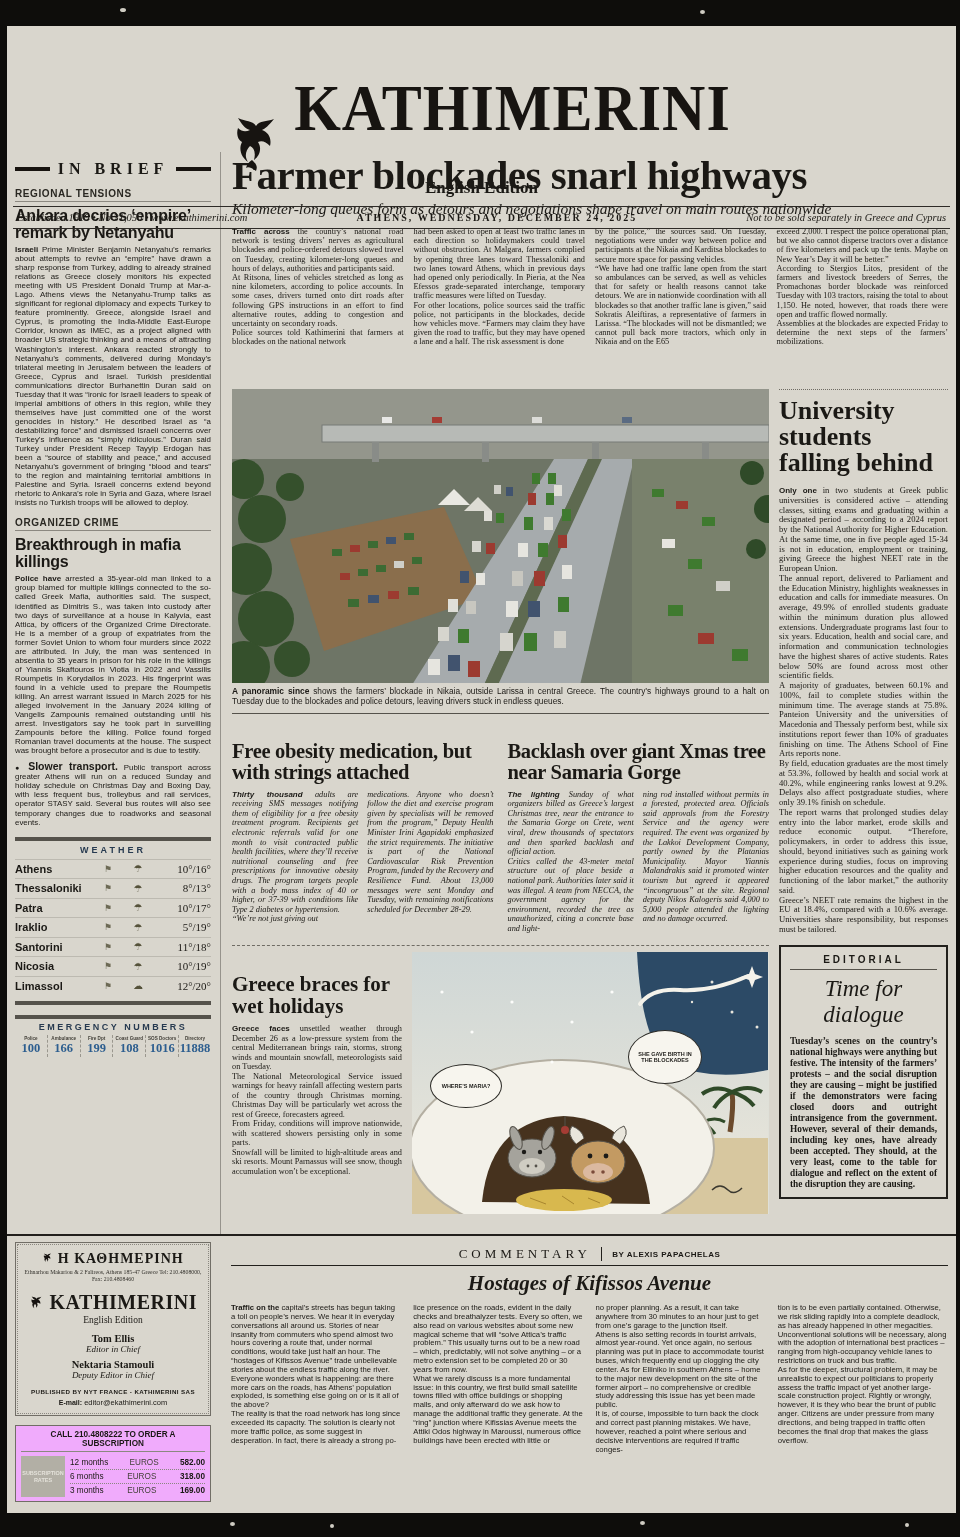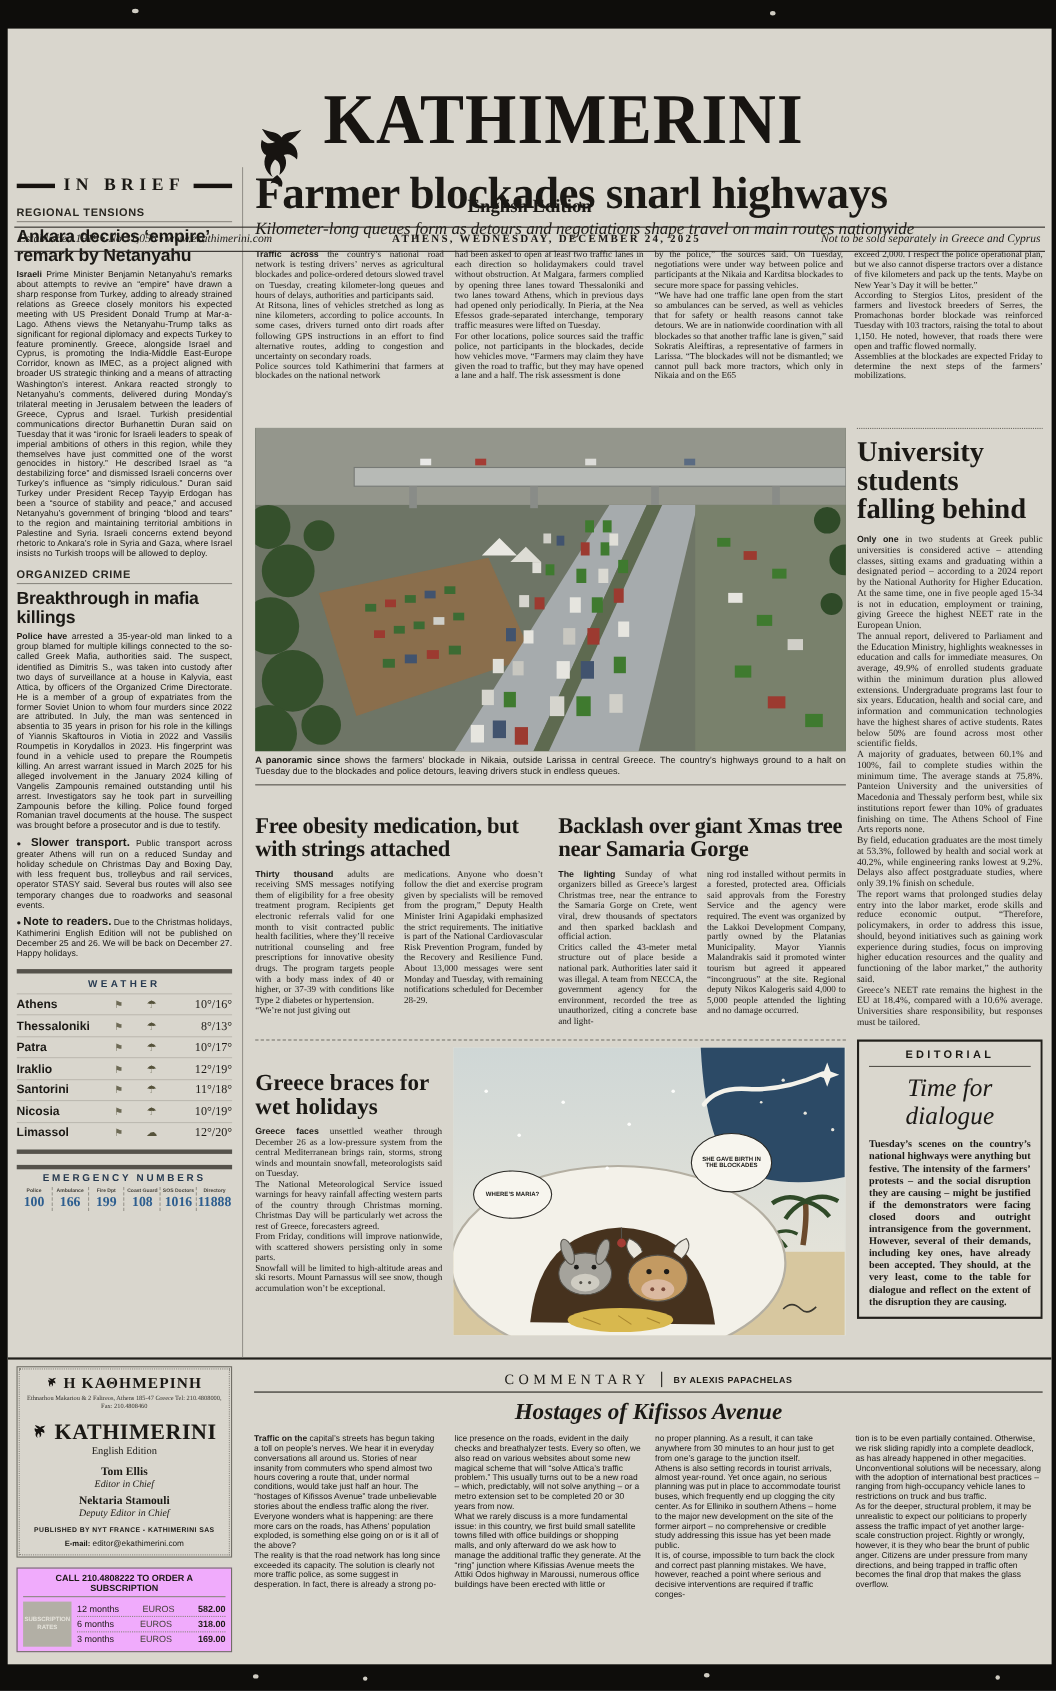--- a/index.html
+++ b/index.html
@@ -71,21 +71,21 @@
   .photo-frame{position:relative;width:537px;height:294px;background:#6b7265;overflow:hidden;}
   .caption{font-size:8.3px;line-height:9.6px;margin-top:4px;text-align:justify;}
   .caption b{font-size:8.4px;}
   .sec-rule{border-top:1px solid #55524b;margin:7px 0 6px 0;}
   .dash-rule{border-top:1px dashed #6f6c64;margin:7px 0 6px 0;}
 
   .mid-stories{display:flex;gap:14px;height:218px;overflow:hidden;}
   .mid-story{flex:1;}
   .mid-hl{font-family:"Liberation Serif",serif;font-size:20.5px;line-height:21px;font-weight:bold;
           letter-spacing:-.3px;margin-bottom:7px;}
-  .two-col{display:flex;gap:9px;}
+  .two-col{display:flex;gap:9px;font-style:italic;}
   .two-col>div{flex:1;font-family:"Liberation Serif",serif;font-size:8.3px;line-height:9.6px;
                text-align:justify;white-space:pre-line;}
 
   .bottom-row{display:flex;gap:10px;height:268px;overflow:hidden;}
   .wet-col{width:170px;flex:none;}
   .wet-hl{font-family:"Liberation Serif",serif;font-size:21px;line-height:22px;font-weight:bold;margin-bottom:7px;}
   .wet-body{font-family:"Liberation Serif",serif;font-size:8.3px;line-height:9.5px;text-align:justify;white-space:pre-line;}
   .cartoon-frame{position:relative;flex:1;height:262px;overflow:hidden;background:#dfe0d8;}
   .bubble{position:absolute;background:#f7f5ee;border:1px solid #2b2a26;border-radius:50%;
           display:flex;align-items:center;justify-content:center;text-align:center;
@@ -175,21 +175,20 @@
 
       <div class="kicker">REGIONAL TENSIONS</div>
       <div class="brief-hl">Ankara decries ‘empire’ remark by Netanyahu</div>
       <div class="rail-body"><b class="lead-bold">Israeli</b><span> Prime Minister Benjamin Netanyahu’s remarks about attempts to revive an “empire” have drawn a sharp response from Turkey, adding to already strained relations as Greece closely monitors his expected meeting with US President Donald Trump at Mar-a-Lago. Athens views the Netanyahu-Trump talks as significant for regional diplomacy and expects Turkey to feature prominently. Greece, alongside Israel and Cyprus, is promoting the India-Middle East-Europe Corridor, known as IMEC, as a project aligned with broader US strategic thinking and a means of attracting Washington’s interest. Ankara reacted strongly to Netanyahu’s comments, delivered during Monday’s trilateral meeting in Jerusalem between the leaders of Greece, Cyprus and Israel. Turkish presidential communications director Burhanettin Duran said on Tuesday that it was “ironic for Israeli leaders to speak of imperial ambitions of others in this region, while they themselves have just committed one of the worst genocides in history.” He described Israel as “a destabilizing force” and dismissed Israeli concerns over Turkey’s influence as “simply ridiculous.” Duran said Turkey under President Recep Tayyip Erdogan has been a “source of stability and peace,” and accused Netanyahu’s government of bringing “blood and tears” to the region and maintaining territorial ambitions in Palestine and Syria. Israeli concerns extend beyond rhetoric to Ankara’s role in Syria and Gaza, where Israel insists no Turkish troops will be allowed to deploy.</span></div>
 
       <div class="kicker" style="margin-top:10px">ORGANIZED CRIME</div>
       <div class="brief-hl">Breakthrough in mafia killings</div>
       <div class="rail-body"><b class="lead-bold">Police have</b><span> arrested a 35-year-old man linked to a group blamed for multiple killings connected to the so-called Greek Mafia, authorities said. The suspect, identified as Dimitris S., was taken into custody after two days of surveillance at a house in Kalyvia, east Attica, by officers of the Organized Crime Directorate. He is a member of a group of expatriates from the former Soviet Union to whom four murders since 2022 are attributed. In July, the man was sentenced in absentia to 35 years in prison for his role in the killings of Yiannis Skaftouros in Viotia in 2022 and Vassilis Roumpetis in Korydallos in 2023. His fingerprint was found in a vehicle used to prepare the Roumpetis killing. An arrest warrant issued in March 2025 for his alleged involvement in the January 2024 killing of Vangelis Zampounis remained outstanding until his arrest. Investigators say he took part in surveilling Zampounis before the killing. Police found forged Romanian travel documents at the house. The suspect was brought before a prosecutor and is due to testify.</span></div>
 
       <div class="note"><span class="note-lead">Slower transport.</span><span> Public transport across greater Athens will run on a reduced Sunday and holiday schedule on Christmas Day and Boxing Day, with less frequent bus, trolleybus and rail services, operator STASY said. Several bus routes will also see temporary changes due to roadworks and seasonal events.</span></div>
-      <div class="note"><span class="note-lead">Note to readers.</span><span> Due to the Christmas holidays, Kathimerini English Edition will not be published on December 25 and 26. We will be back on December 27. Happy holidays.</span></div>
 
       <div class="weather-box">
         <div class="wx-title">WEATHER</div>
         <div class="wx-row">
               <span class="wx-city">Athens</span>
               <span class="wx-ic1">⚑</span>
               <span class="wx-ic2">☂</span>
               <span class="wx-temp">10°/16°</span>
             </div>
         <div class="wx-row">
@@ -201,21 +200,21 @@
         <div class="wx-row">
               <span class="wx-city">Patra</span>
               <span class="wx-ic1">⚑</span>
               <span class="wx-ic2">☂</span>
               <span class="wx-temp">10°/17°</span>
             </div>
         <div class="wx-row">
               <span class="wx-city">Iraklio</span>
               <span class="wx-ic1">⚑</span>
               <span class="wx-ic2">☂</span>
-              <span class="wx-temp">12°/19°</span>
+              <span class="wx-temp">5°/19°</span>
             </div>
         <div class="wx-row">
               <span class="wx-city">Santorini</span>
               <span class="wx-ic1">⚑</span>
               <span class="wx-ic2">☂</span>
               <span class="wx-temp">11°/18°</span>
             </div>
         <div class="wx-row">
               <span class="wx-city">Nicosia</span>
               <span class="wx-ic1">⚑</span>

